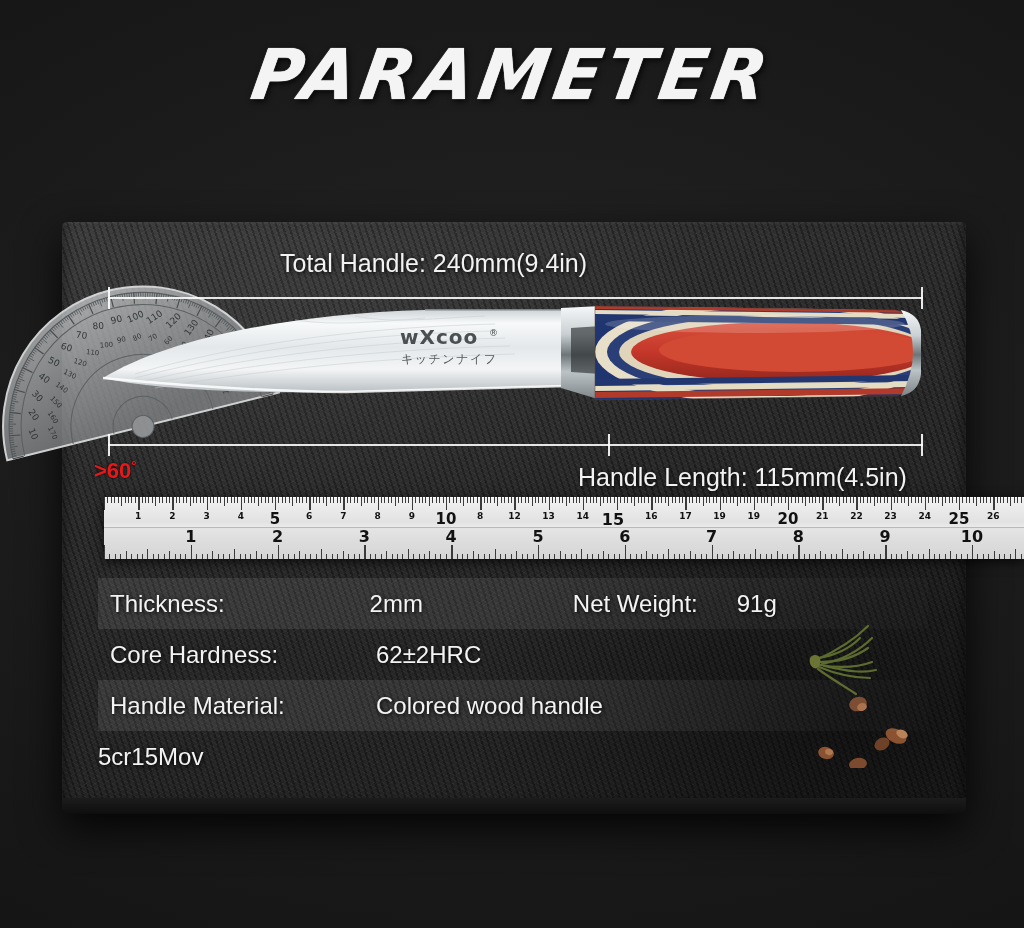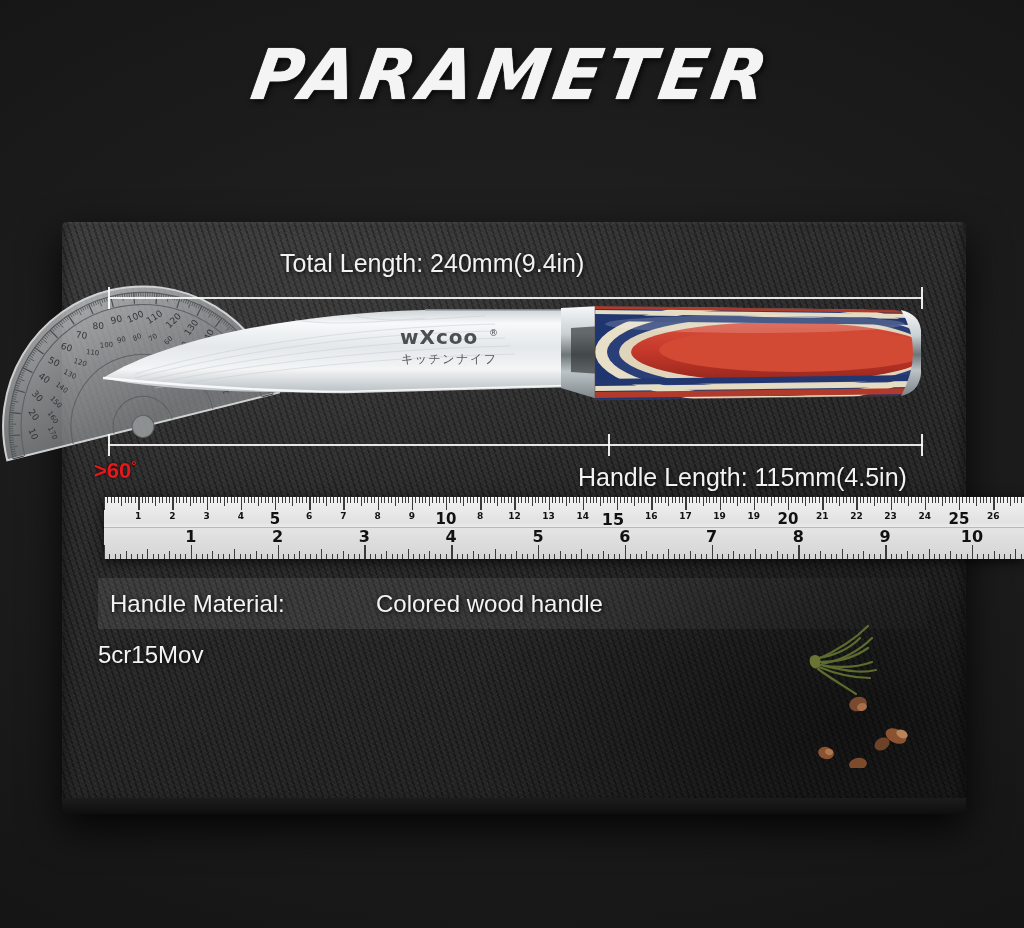--- a/index.html
+++ b/index.html
@@ -513,21 +513,21 @@
       <path d="M495,86 L830,82 L830,87 L495,91 Z" fill="#e5dcc4"></path>
       <path d="M495,79 L830,75 L830,81 L495,85 Z" fill="#22376f"></path>
 
       <ellipse cx="660" cy="24" rx="150" ry="9" fill="#ffffff" opacity=".18"></ellipse>
     </g>
     <path d="M500,6 L800,10 Q816,12 820,30 L820,74 Q816,94 800,96 L500,100 Z" fill="none" stroke="#5b4034" stroke-width="1" opacity=".5"></path>
 
     <path d="M806,10 Q824,14 826,30 L826,74 Q824,92 806,96 Q818,74 818,52 Q818,30 806,10 Z" fill="url(#bolsterG)"></path>
   </svg>
 
-  <div class="dim-label" style="left:280px; top:249px;">Total Length: 240mm(9.4in)</div>
+  <div class="dim-label" style="left:280px; top:249px;">Total Handle: 240mm(9.4in)</div>
   <div class="dim-line" style="left:108px; top:297px; width:815px;"></div>
   <div class="dim-cap" style="left:108px; top:287px;"></div>
   <div class="dim-cap" style="left:921px; top:287px;"></div>
 
   <div class="dim-line" style="left:108px; top:444px; width:815px;"></div>
   <div class="dim-cap" style="left:108px; top:434px;"></div>
   <div class="dim-cap" style="left:608px; top:434px;"></div>
   <div class="dim-cap" style="left:921px; top:434px;"></div>
 
   <div class="angle-label">
@@ -1017,20 +1017,30 @@
           <div class="rnum" style="left: 607.547px; top: 1px; font-size: 16px;">7</div>
           <div class="rnum" style="left: 694.34px; top: 1px; font-size: 16px;">8</div>
           <div class="rnum" style="left: 781.132px; top: 1px; font-size: 16px;">9</div>
           <div class="rnum" style="left: 867.925px; top: 1px; font-size: 16px;">10</div>
         </div>
     </div>
   </div>
 
   <div class="spec-table">
     <div class="spec-row striped">
+      <div class="spec-key">Thickness:</div>
+      <div class="spec-val">2mm</div>
+      <div class="spec-key spec-key2">Net Weight:</div>
+      <div class="spec-val">91g</div>
+    </div>
+    <div class="spec-row">
+      <div class="spec-key">Core Hardness:</div>
+      <div class="spec-val">62±2HRC</div>
+    </div>
+    <div class="spec-row striped">
       <div class="spec-key">Handle Material:</div>
       <div class="spec-val">Colored wood handle</div>
     </div>
     <div class="spec-row">
       <div class="spec-val">5cr15Mov</div>
     </div>
   </div>
 
 
 </div>

